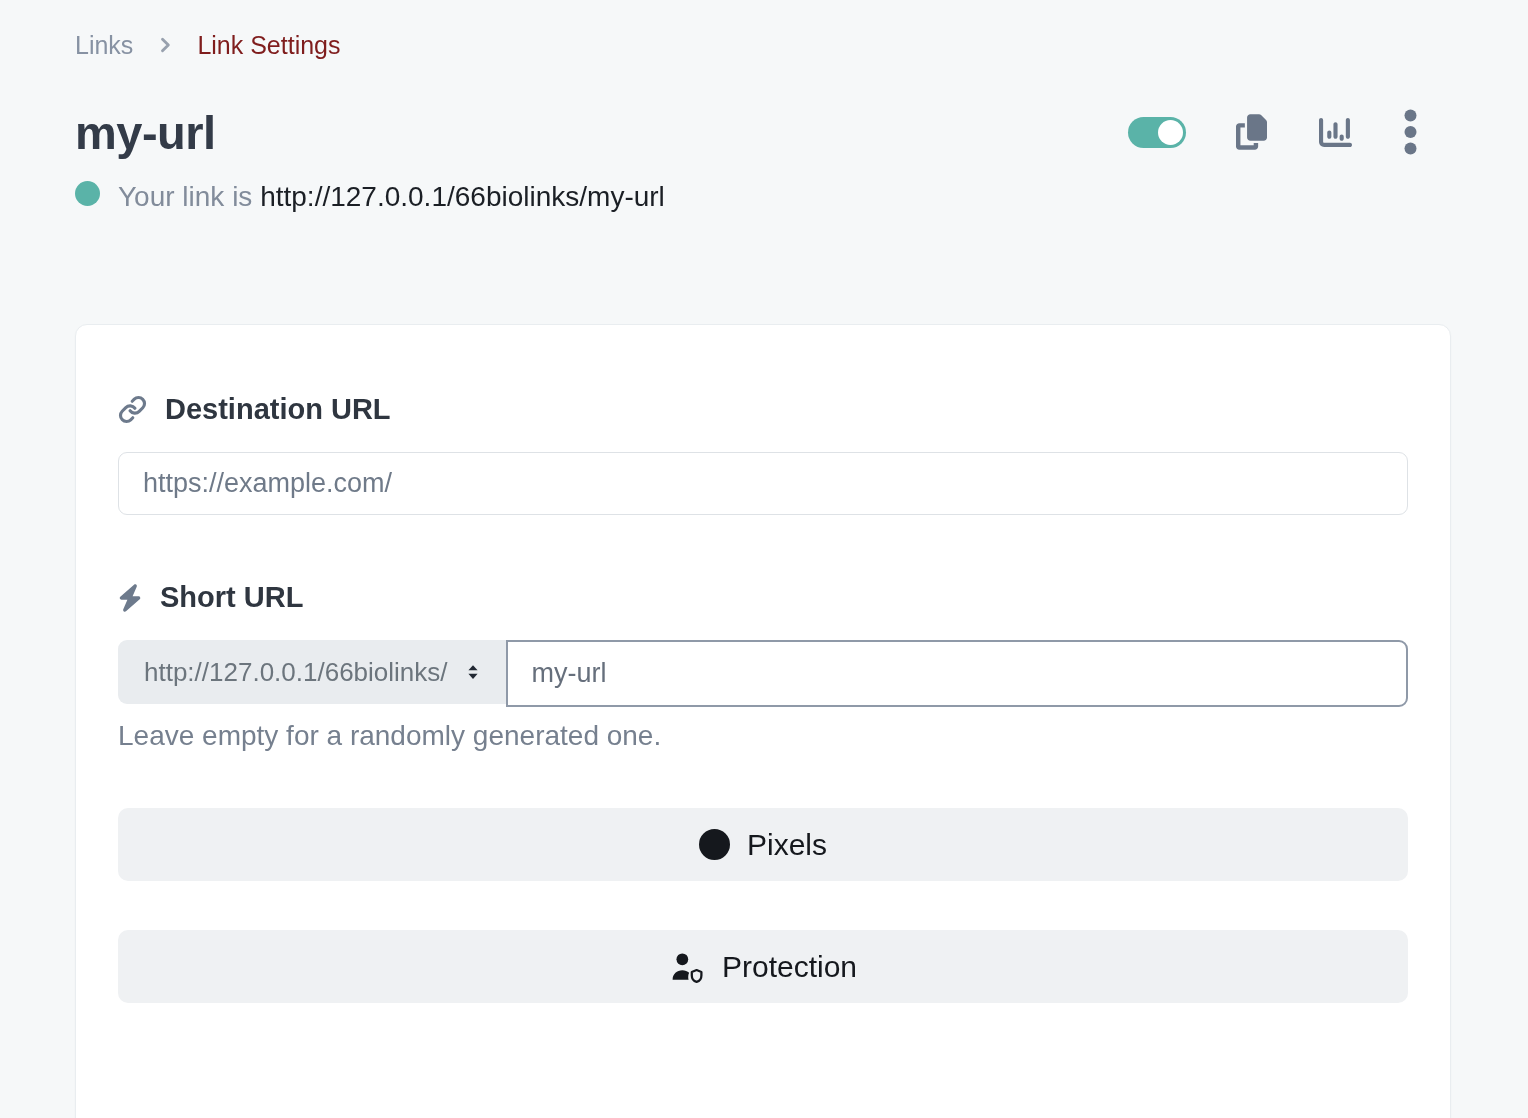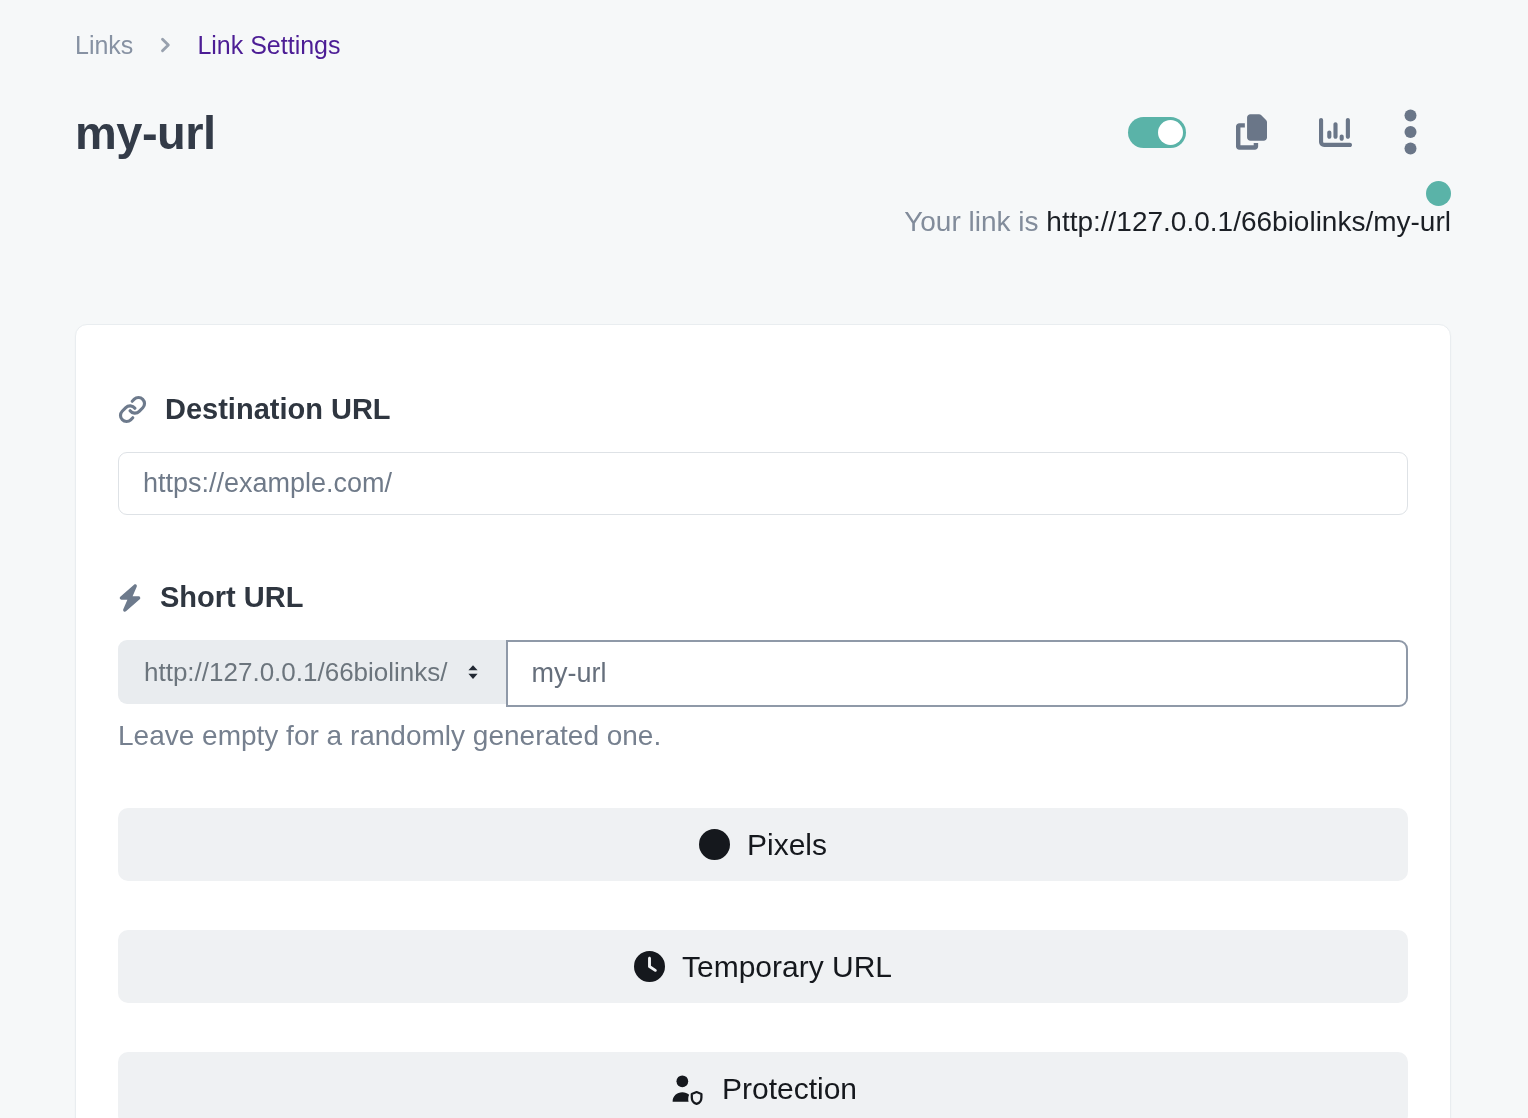--- a/index.html
+++ b/index.html
@@ -8,39 +8,39 @@
     background: #f6f8f9;
     font-family: "Liberation Sans", sans-serif;
     color: #343c49;
   }
   .page { padding: 27px 77px 0 75px; }
 
   
   .breadcrumb { display: flex; align-items: center; gap: 22px; height: 36px; font-size: 25px; }
   .crumb-muted { color: #8792a3; cursor: pointer; }
   .crumb-sep { display: flex; align-items: center; color: #98a1ae; }
-  .crumb-current { color: #4c1d95; font-weight: 500; }
+  .crumb-current { color: #7f1d1d; font-weight: 500; }
 
   
   .header-row { display: flex; align-items: center; justify-content: space-between; margin-top: 36px; height: 66px; }
   .page-title { font-size: 47px; font-weight: 700; color: #333b48; letter-spacing: -0.5px; }
   .header-actions { display: flex; align-items: center; gap: 50px; margin-right: 34px; }
   .toggle {
     width: 58px; height: 31px; border-radius: 16px;
     background: #5ab3a8; position: relative; cursor: pointer; flex: none;
   }
   .toggle .knob {
     position: absolute; top: 3px; right: 3px; width: 25px; height: 25px;
     border-radius: 50%; background: #ffffff;
   }
   .icon-btn { display: flex; align-items: center; justify-content: center; cursor: pointer; color: #6a7688; background: none; border: none; }
   .icon-btn svg { display: block; }
 
   
-  .status-row { display: flex; align-items: flex-end; margin-top: 16px; height: 38px; flex-direction: column; }
+  .status-row { display: flex; align-items: flex-start; gap: 18px; margin-top: 16px; height: 38px; }
   .status-dot { width: 25px; height: 25px; border-radius: 50%; background: #5ab3a8; flex: none; }
   .status-text { font-size: 28px; color: #828c9b; }
   .status-url { color: #1b1f25; font-weight: 500; }
 
   
   .card {
     margin-top: 105px;
     background: #ffffff;
     border: 1px solid #e9edf0;
     border-radius: 12px;
@@ -194,28 +194,20 @@
       <button class="section-btn">
         <span class="btn-icon">
           <svg class="flip-x" width="31" height="31" viewBox="0 0 512 512" fill="currentColor">
               <path d="M448 256c0-106-86-192-192-192l0 384c106 0 192-86 192-192zM0 256a256 256 0 1 0 512 0A256 256 0 1 0 0 256z"></path>
             </svg>
         </span>
         <span>Pixels</span>
       </button>
       <button class="section-btn">
         <span class="btn-icon">
-          <svg width="31" height="31" viewBox="0 0 512 512" fill="currentColor">
-              <path d="M256 0a256 256 0 1 1 0 512A256 256 0 1 1 256 0zM232 120V256c0 8 4 15.5 10.7 20l96 64c11 7.4 25.9 4.4 33.3-6.7s4.4-25.9-6.7-33.3L280 243.2V120c0-13.3-10.7-24-24-24s-24 10.7-24 24z"></path>
-            </svg>
-        </span>
-        <span>Temporary URL</span>
-      </button>
-      <button class="section-btn">
-        <span class="btn-icon">
           <svg width="36" height="32" viewBox="0 0 26 24" fill="none">
             <circle cx="9.5" cy="6.2" r="4.4" fill="currentColor"></circle>
             <path d="M2.2 21.5c0-4.4 3.3-7.1 7.3-7.1 2 0 3.8.7 5.1 1.9-.5 1-.7 2.1-.7 3.2 0 .7.1 1.4.3 2H2.2z" fill="currentColor"></path>
             <path d="M20.2 14.3l3.6 1.4v2.6c0 2.3-1.5 4.2-3.6 4.8-2.1-.6-3.6-2.5-3.6-4.8v-2.6l3.6-1.4z" stroke="currentColor" stroke-width="1.7" stroke-linejoin="round"></path>
           </svg>
         </span>
         <span>Protection</span>
       </button>
     </div>
 

